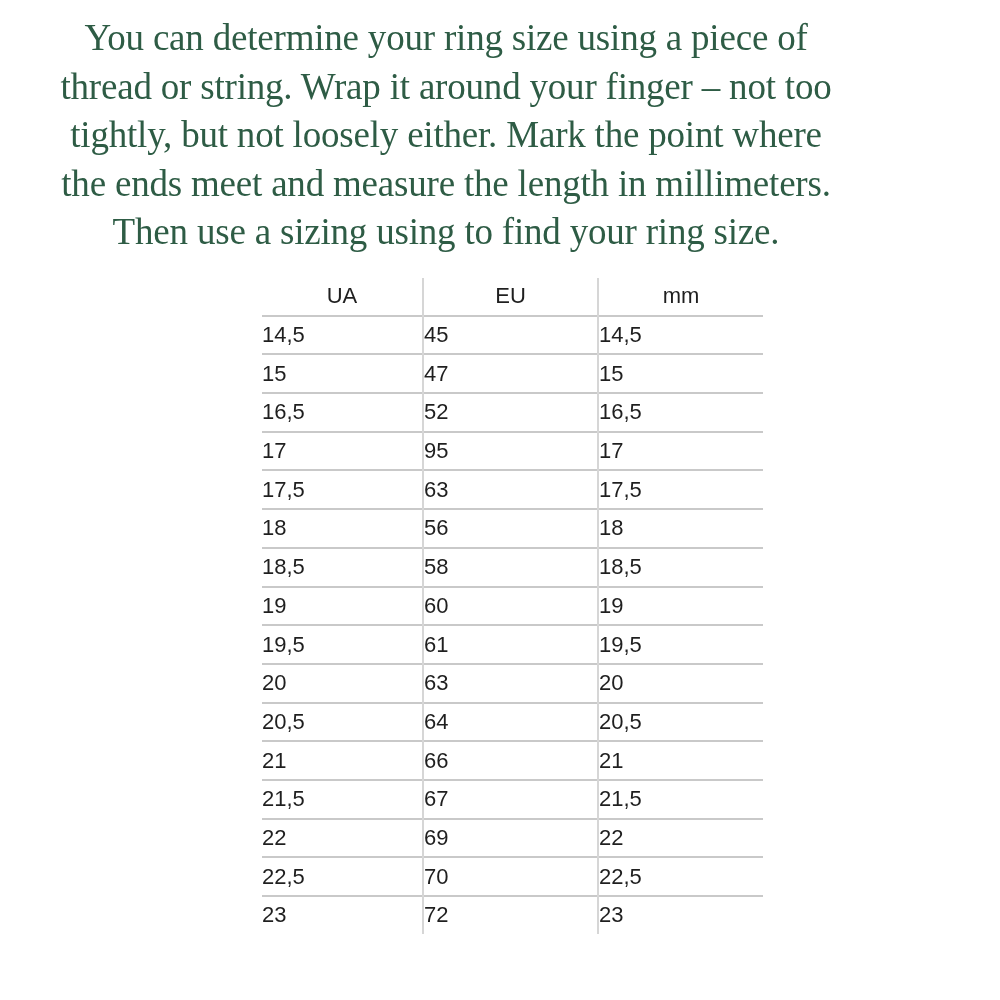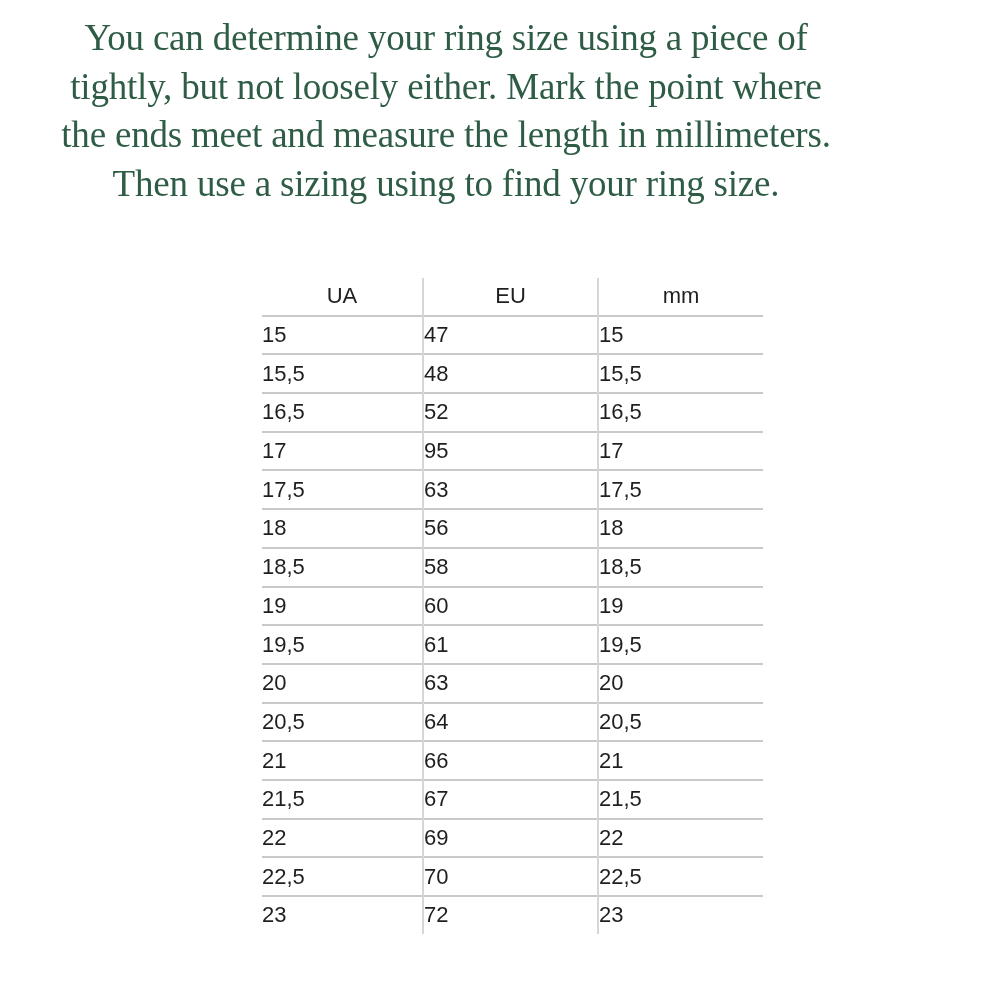--- a/index.html
+++ b/index.html
@@ -61,48 +61,49 @@
     border-bottom: none;
   }
 </style>
 </head>
 <body>
 
 <div class="page">
 
   <div class="intro">
     <div class="line">You can determine your ring size using a piece of</div>
+    <div class="line">thread or string. Wrap it around your finger – not too</div>
     <div class="line">tightly, but not loosely either. Mark the point where</div>
     <div class="line">the ends meet and measure the length in millimeters.</div>
     <div class="line">Then use a sizing using to find your ring size.</div>
   </div>
 
   <table class="size-table">
     <colgroup>
       <col class="c1">
       <col class="c2">
       <col class="c3">
     </colgroup>
     <thead>
       <tr>
         <th>UA</th>
         <th>EU</th>
         <th>mm</th>
       </tr>
     </thead>
     <tbody>
         <tr>
+          <td>14,5</td>
+          <td>45</td>
+          <td>14,5</td>
+        </tr>
+        <tr>
           <td>15</td>
           <td>47</td>
           <td>15</td>
-        </tr>
-        <tr>
-          <td>15,5</td>
-          <td>48</td>
-          <td>15,5</td>
         </tr>
         <tr>
           <td>16,5</td>
           <td>52</td>
           <td>16,5</td>
         </tr>
         <tr>
           <td>17</td>
           <td>95</td>
           <td>17</td>

